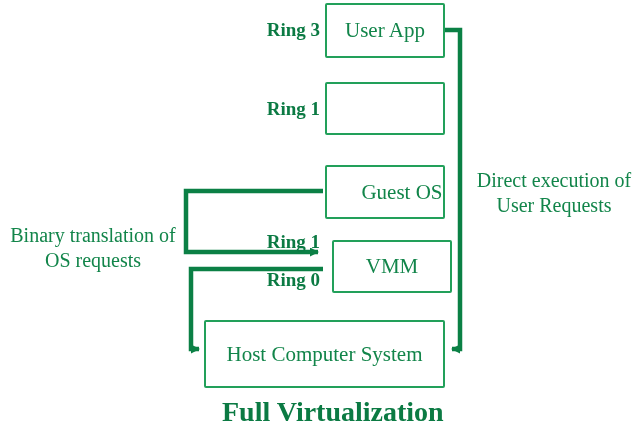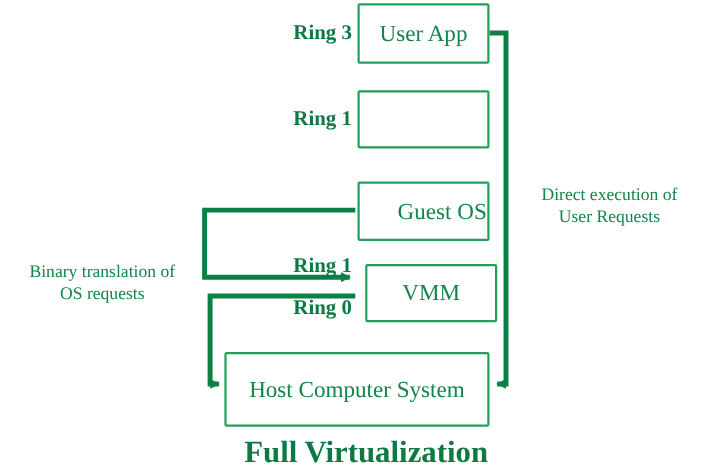--- a/index.html
+++ b/index.html
@@ -44,21 +44,21 @@
     color: #0b7a43;
     font-size: 19px;
     font-weight: bold;
     text-align: right;
     white-space: nowrap;
     line-height: 1;
   }
   .annot {
     position: absolute;
     color: #12854a;
-    font-size: 16px;
+    font-size: 20px;
     line-height: 1.25;
     text-align: center;
     white-space: pre-line;
   }
   .title {
     position: absolute;
     color: #0b7a43;
     font-size: 28px;
     font-weight: bold;
     text-decoration: underline;
@@ -107,21 +107,21 @@
   </div>
 
   <div class="node-box" style="left:332px; top:240px; width:120px; height:53px;align-items:center;">
     <span class="node-label">VMM</span>
   </div>
 
   <div class="node-box" style="left:204px; top:320px; width:241px; height:68px;">
     <span class="node-label">Host Computer System</span>
   </div>
 
-  <div class="annot" style="left:2px; top:238px; width:182px;">Binary translation of
+  <div class="annot" style="left:2px; top:223px; width:182px;">Binary translation of
 OS requests</div>
 
   <div class="annot" style="left:470px; top:168px; width:168px;">Direct execution of
 User Requests</div>
 
   <div class="title" style="left:222px; top:398px;">Full Virtualization</div>
 
 </div>
 
 </body></html>

